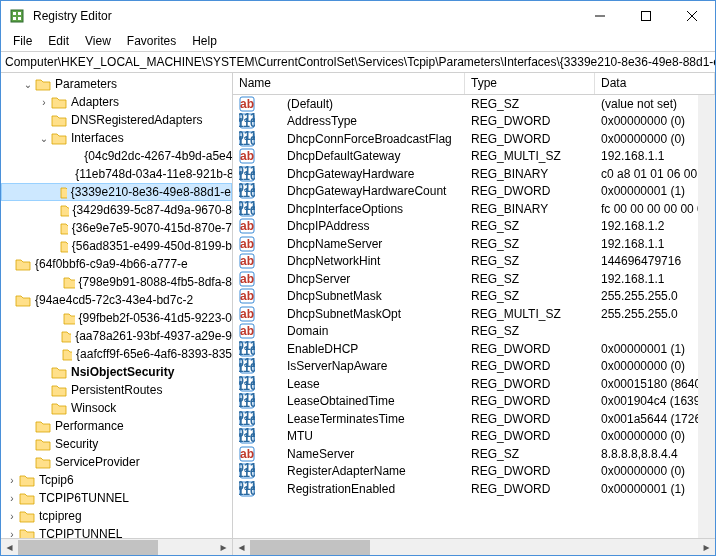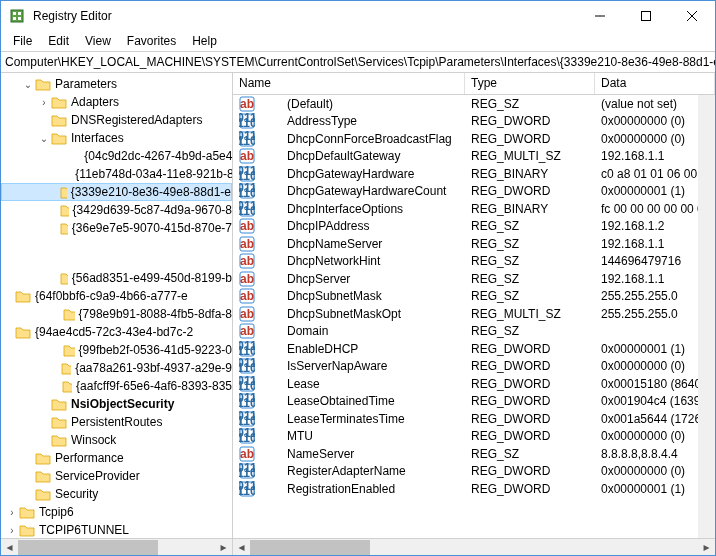--- a/index.html
+++ b/index.html
@@ -180,21 +180,21 @@
             </svg>
             <span class="label">{3429d639-5c87-4d9a-9670-8</span>
           </div>
           <div class="tree-row" style="padding-left: 52px;">
             <span class="exp none">›</span>
             <svg class="folder-icon">
               <use href="#i-folder"></use>
             </svg>
             <span class="label">{36e9e7e5-9070-415d-870e-7</span>
           </div>
-          <div class="tree-row" style="padding-left: 52px; margin-top: 32px;">
+          <div class="tree-row" style="padding-left: 52px;">
             <span class="exp none">›</span>
             <svg class="folder-icon">
               <use href="#i-folder"></use>
             </svg>
             <span class="label">{56ad8351-e499-450d-8199-b</span>
           </div>
           <div class="tree-row" style="">
             <span class="exp none">›</span>
             <svg class="folder-icon">
               <use href="#i-folder"></use>
@@ -262,28 +262,28 @@
             <svg class="folder-icon">
               <use href="#i-folder"></use>
             </svg>
             <span class="label">Performance</span>
           </div>
           <div class="tree-row" style="padding-left: 20px;">
             <span class="exp none">›</span>
             <svg class="folder-icon">
               <use href="#i-folder"></use>
             </svg>
+            <span class="label">Security</span>
+          </div>
+          <div class="tree-row" style="padding-left: 20px;">
+            <span class="exp none">›</span>
+            <svg class="folder-icon">
+              <use href="#i-folder"></use>
+            </svg>
             <span class="label">ServiceProvider</span>
-          </div>
-          <div class="tree-row" style="padding-left: 20px;">
-            <span class="exp none">›</span>
-            <svg class="folder-icon">
-              <use href="#i-folder"></use>
-            </svg>
-            <span class="label">Security</span>
           </div>
           <div class="tree-row" style="padding-left: 4px;">
             <span class="exp">›</span>
             <svg class="folder-icon">
               <use href="#i-folder"></use>
             </svg>
             <span class="label">Tcpip6</span>
           </div>
           <div class="tree-row" style="padding-left: 4px;">
             <span class="exp">›</span>

